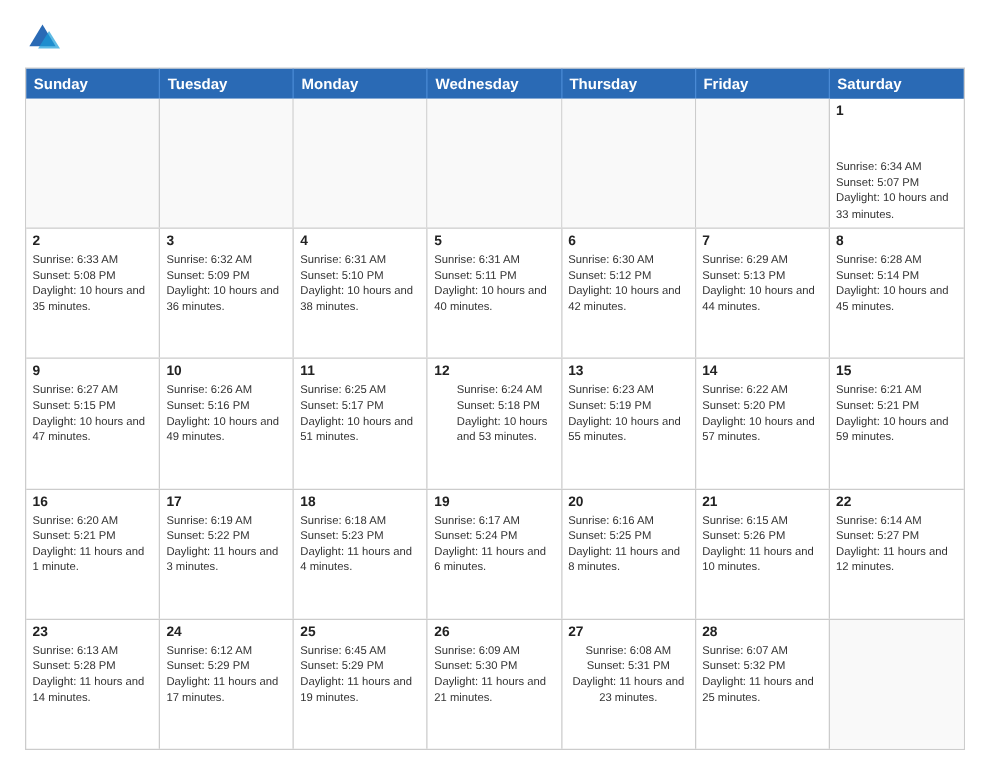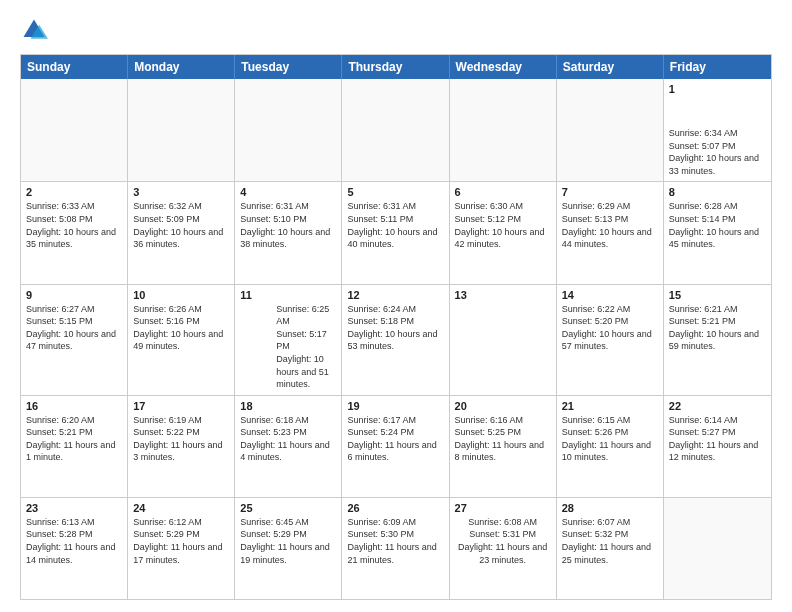--- a/index.html
+++ b/index.html
@@ -124,26 +124,26 @@
     </div>
     <div class="title-block">
       <div class="month-year"></div>
       <div class="location"></div>
     </div>
   </div>
 
   <div class="calendar">
     <div class="cal-header" id="cal-header">
         <div class="cal-header-cell">Sunday</div>
+        <div class="cal-header-cell">Tuesday</div>
         <div class="cal-header-cell">Monday</div>
-        <div class="cal-header-cell">Tuesday</div>
+        <div class="cal-header-cell">Wednesday</div>
         <div class="cal-header-cell">Thursday</div>
-        <div class="cal-header-cell">Wednesday</div>
+        <div class="cal-header-cell">Friday</div>
         <div class="cal-header-cell">Saturday</div>
-        <div class="cal-header-cell">Friday</div>
       </div>
     <div class="cal-body" id="cal-body">
         <div class="cal-row">
           <div class="cal-cell empty"></div>
           <div class="cal-cell empty"></div>
           <div class="cal-cell empty"></div>
           <div class="cal-cell empty"></div>
           <div class="cal-cell empty"></div>
           <div class="cal-cell empty"></div>
           <div class="cal-cell">
@@ -205,32 +205,35 @@
 Daylight: 10 hours and 47 minutes.</div>
           </div>
           <div class="cal-cell">
             <div class="day-num">10</div>
             <div class="cell-info" style="white-space: pre-line;">Sunrise: 6:26 AM
 Sunset: 5:16 PM
 Daylight: 10 hours and 49 minutes.</div>
           </div>
           <div class="cal-cell">
             <div class="day-num">11</div>
-            <div class="cell-info" style="white-space: pre-line; margin-left: 36px;">Sunrise: 6:25 AM
+            <div class="cell-info" style="white-space: pre-line;">Sunrise: 6:25 AM
 Sunset: 5:17 PM
 Daylight: 10 hours and 51 minutes.</div>
           </div>
           <div class="cal-cell">
             <div class="day-num">12</div>
-            <div class="cell-info" style="white-space: pre-line;">Sunrise: 6:24 AM
+            <div class="cell-info" style="white-space: pre-line; margin-left: 18px;">Sunrise: 6:24 AM
 Sunset: 5:18 PM
 Daylight: 10 hours and 53 minutes.</div>
           </div>
           <div class="cal-cell">
             <div class="day-num">13</div>
+            <div class="cell-info" style="white-space: pre-line;">Sunrise: 6:23 AM
+Sunset: 5:19 PM
+Daylight: 10 hours and 55 minutes.</div>
           </div>
           <div class="cal-cell">
             <div class="day-num">14</div>
             <div class="cell-info" style="white-space: pre-line;">Sunrise: 6:22 AM
 Sunset: 5:20 PM
 Daylight: 10 hours and 57 minutes.</div>
           </div>
           <div class="cal-cell">
             <div class="day-num">15</div>
             <div class="cell-info" style="white-space: pre-line;">Sunrise: 6:21 AM

